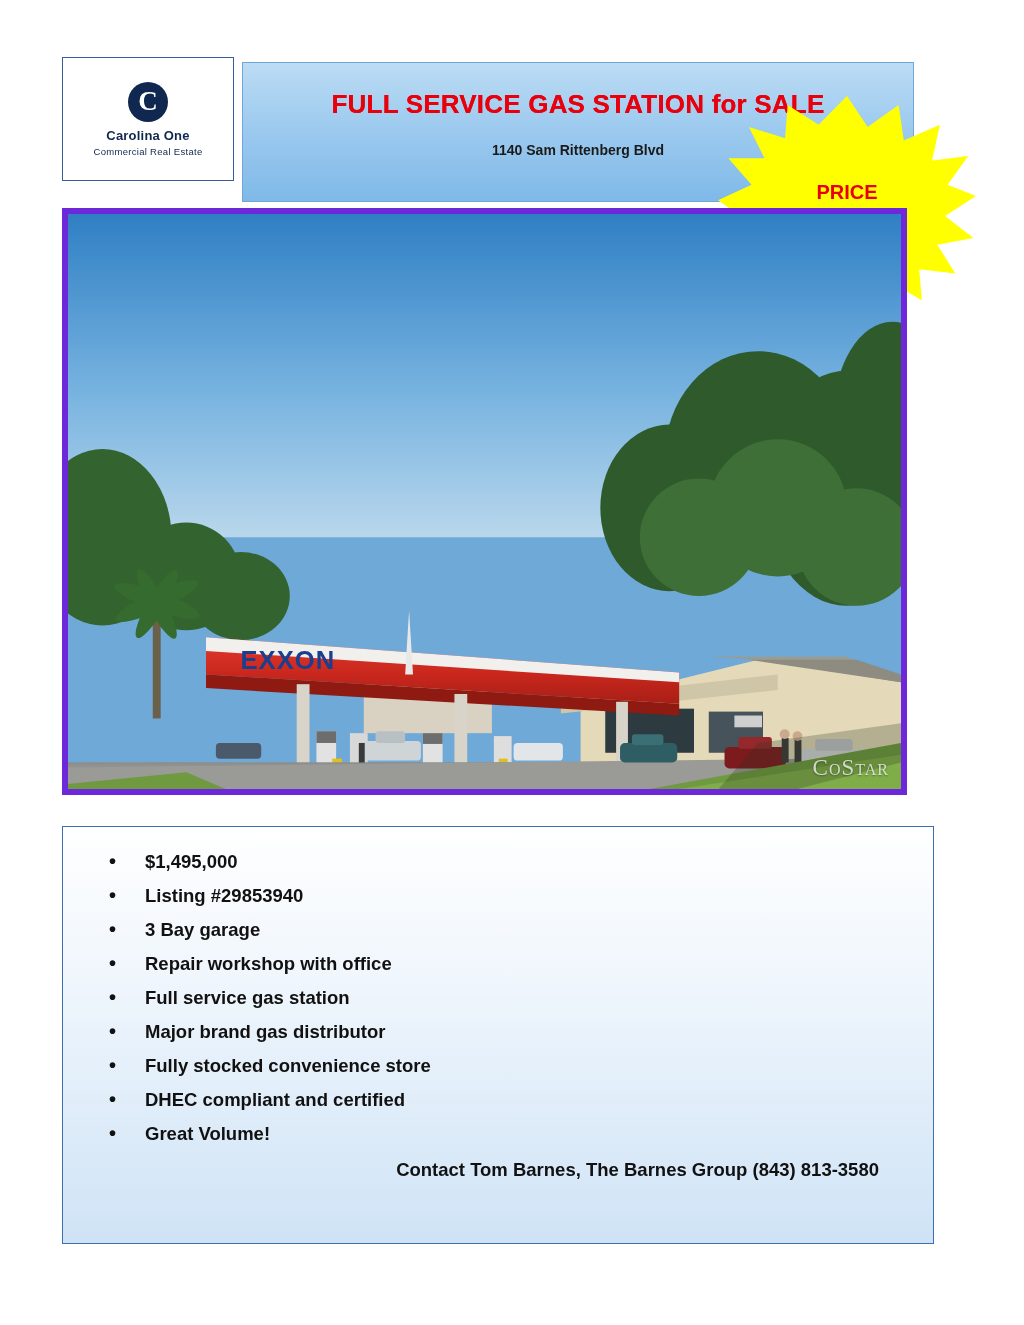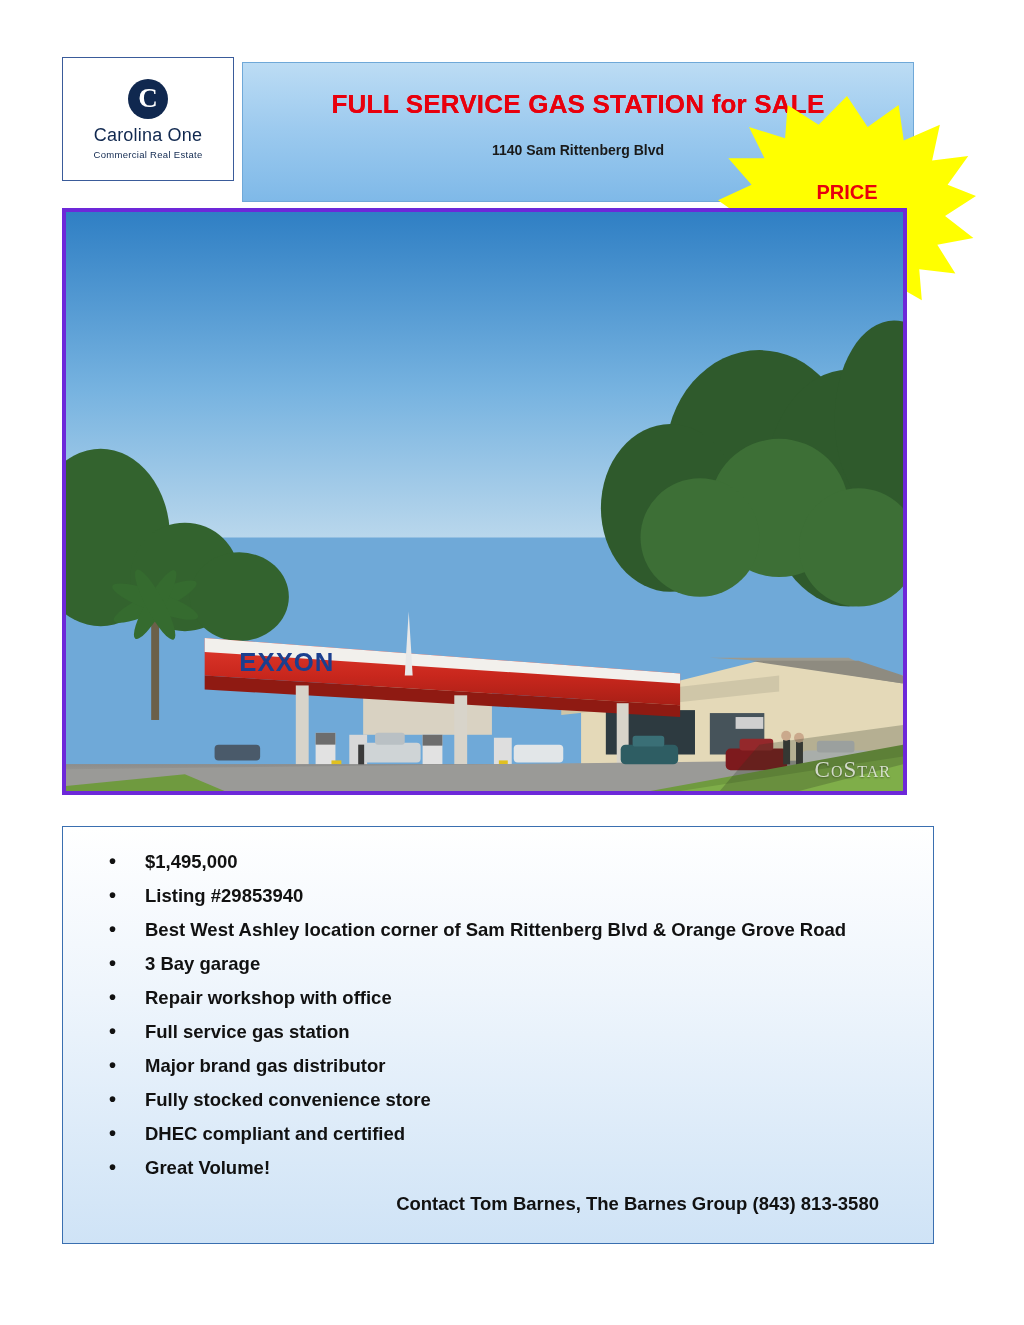--- a/index.html
+++ b/index.html
@@ -38,22 +38,22 @@
     color: #ffffff;
     display: flex;
     align-items: center;
     justify-content: center;
     font-family: "Liberation Serif", serif;
     font-size: 27px;
     font-weight: bold;
     margin-bottom: 6px;
   }
   .logo-name {
-    font-size: 18px;
-    font-weight: normal;
+    font-size: 13px;
+    font-weight: bold;
     color: #10284f;
     letter-spacing: 0.2px;
   }
   .logo-sub {
     font-size: 9.5px;
     color: #10284f;
     margin-top: 3px;
     letter-spacing: 0.3px;
   }
 
@@ -121,21 +121,21 @@
     display: block;
   }
 
   
   .photo {
     position: absolute;
     left: 62px;
     top: 208px;
     width: 845px;
     height: 587px;
-    border: 4px solid #6d28d9;
+    border: 6px solid #6d28d9;
     box-sizing: border-box;
     overflow: hidden;
     background: #6fa9d8;
   }
   .photo svg { display: block; width: 100%; height: 100%; }
   .costar {
     position: absolute;
     right: 12px;
     bottom: 8px;
     color: rgba(255,255,255,0.75);
@@ -324,21 +324,20 @@
 
     <polygon points="700,540 845,520 845,560 740,587 660,587" fill="rgba(40,50,30,0.25)"></polygon>
   </svg>
   <div class="costar">CoStar</div>
 </div>
 
 <div class="details">
   <ul>
     <li>$1,495,000</li>
     <li>Listing #29853940</li>
-    <li>Best West Ashley location corner of Sam Rittenberg Blvd &amp; Orange Grove Road</li>
     <li>3 Bay garage</li>
     <li>Repair workshop with office</li>
     <li>Full service gas station</li>
     <li>Major brand gas distributor</li>
     <li>Fully stocked convenience store</li>
     <li>DHEC compliant and certified</li>
     <li>Great Volume!</li>
   </ul>
   <div class="contact">Contact Tom Barnes, The Barnes Group (843) 813-3580</div>
 </div>

